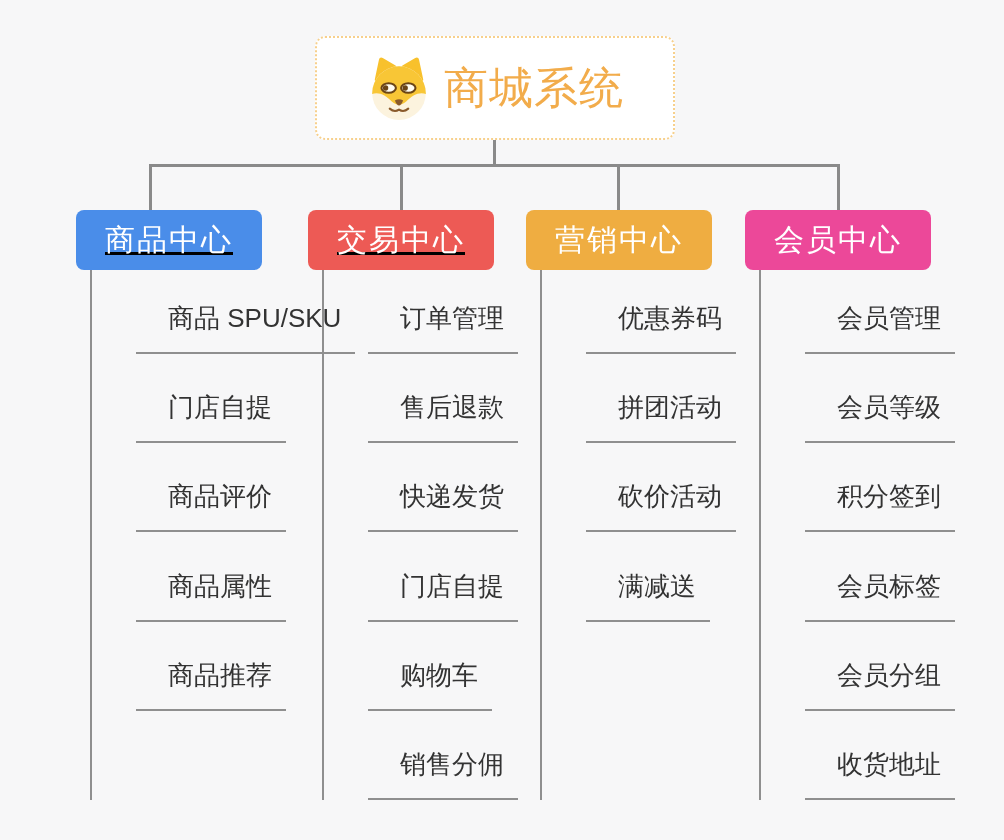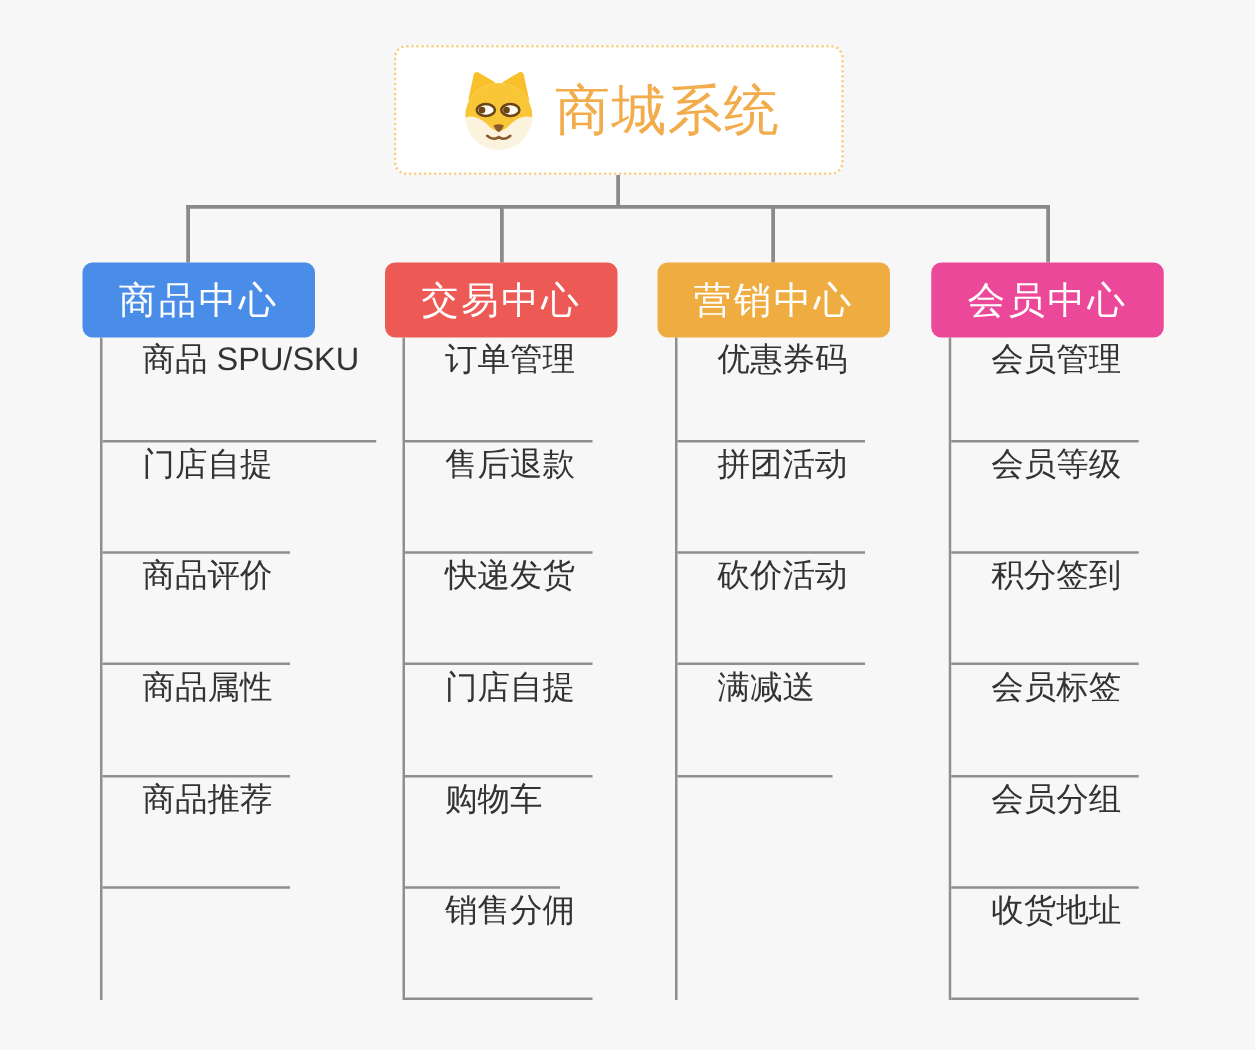--- a/index.html
+++ b/index.html
@@ -50,25 +50,26 @@
   .items{
     position:absolute;
     left:14px;top:60px;
     height:530px;
     border-left:2px solid #8f8f8f;
     display:flex;flex-direction:column;
   }
   .leaf{
     height:89.2px;
     box-sizing:border-box;
-    display:flex;align-items:flex-start;
+    display:flex;align-items:flex-end;
     width:fit-content;
     border-bottom:2px solid #8f8f8f;
     padding:0 14px 16px 32px;
     white-space:nowrap;
+    margin-left:44px;
   }
   .leaf:first-child{height:84px;}
   .leaf span{
     font-size:26px;
     color:#333333;
   }
 </style>
 </head>
 <body>
 
@@ -104,21 +105,21 @@
   </div>
 
   <div class="cline root-drop"></div>
   <div class="cline h-line"></div>
   <div class="cline drop" style="left:149px;"></div>
   <div class="cline drop" style="left:400px;"></div>
   <div class="cline drop" style="left:617px;"></div>
   <div class="cline drop" style="left:837px;"></div>
 
   <div id="branches">
-      <div class="branch" style="left: 66px;">
+      <div class="branch" style="left: 76px; text-decoration: underline;">
         <div class="branch-box" style="background: rgb(74, 141, 233);">
           <span>商品中心</span>
         </div>
         <div class="items">
           <div class="leaf">
             <span>商品 SPU/SKU</span>
           </div>
           <div class="leaf">
             <span>门店自提</span>
           </div>
@@ -126,21 +127,21 @@
             <span>商品评价</span>
           </div>
           <div class="leaf">
             <span>商品属性</span>
           </div>
           <div class="leaf">
             <span>商品推荐</span>
           </div>
         </div>
       </div>
-      <div class="branch" style="left: 308px;">
+      <div class="branch" style="left: 308px; text-decoration: underline;">
         <div class="branch-box" style="background: rgb(237, 90, 85);">
           <span>交易中心</span>
         </div>
         <div class="items">
           <div class="leaf">
             <span>订单管理</span>
           </div>
           <div class="leaf">
             <span>售后退款</span>
           </div>

